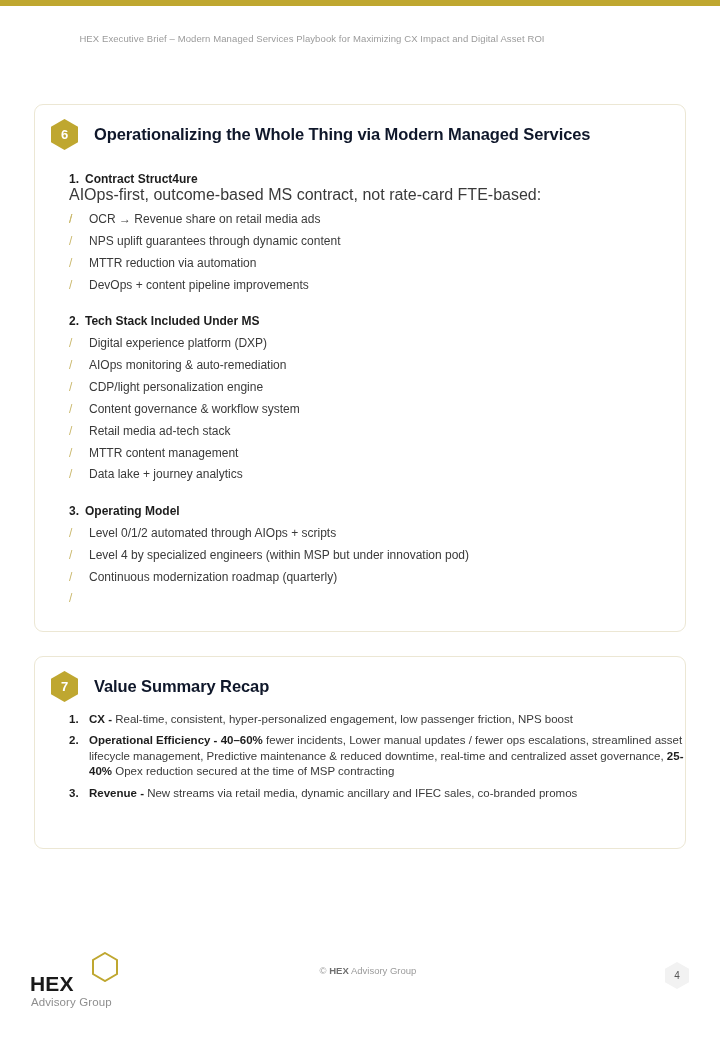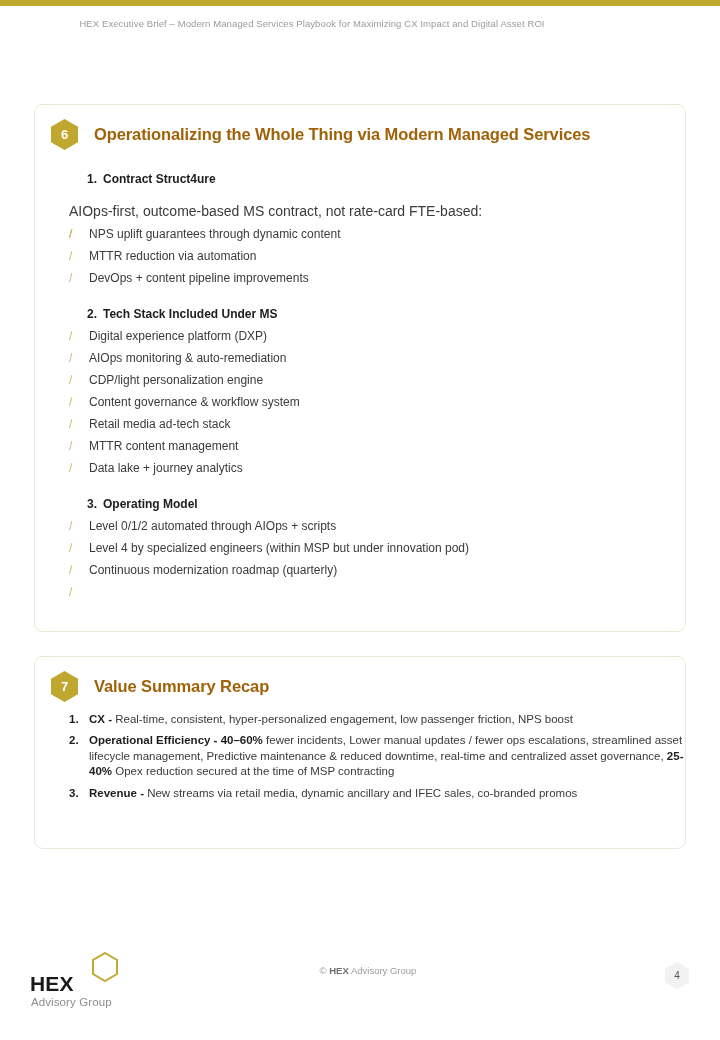--- a/index.html
+++ b/index.html
@@ -21,21 +21,21 @@
     position: absolute;
     top: 0; left: 0;
     width: 720px;
     height: 6px;
     background: #bfa730;
   }
 
   
   .running-header {
     position: absolute;
-    top: 18px;
+    top: 33px;
     left: 0;
     width: 624px;
     text-align: center;
     font-size: 9.5px;
     color: #9b9b9b;
     letter-spacing: 0.1px;
   }
 
   
   .page {
@@ -78,36 +78,36 @@
     color: #ffffff;
     font-size: 13px;
     font-weight: bold;
     flex: 0 0 auto;
   }
 
   .card-title {
     margin-left: 16px;
     font-size: 16.5px;
     font-weight: bold;
-    color: #a16207;
+    color: #0f172a;
     letter-spacing: -0.1px;
   }
 
   .sub-head {
     font-size: 12px;
     font-weight: bold;
     color: #1d1d1d;
-    margin: 22px 0 0 52px;
+    margin: 22px 0 0 34px;
   }
   .sub-head .num { display: inline-block; min-width: 16px; }
 
   .lead {
-    font-size: 14px;
-    color: #3a3a3a;
-    margin: 17px 0 0 34px;
+    font-size: 16px;
+    color: #3a3a3a;
+    margin: 0 0 0 34px;
   }
 
   ul.slash-list {
     list-style: none;
     margin: 8px 0 0 0;
     padding: 0;
   }
   ul.slash-list li {
     position: relative;
     font-size: 12px;
@@ -221,21 +221,21 @@
       <div class="hex-badge">6</div>
       <div class="card-title">Operationalizing the Whole Thing via Modern Managed Services</div>
     </div>
 
     <div class="sub-head">
       <span class="num">1.</span><span>Contract Struct4ure</span>
     </div>
     <div class="lead">AIOps-first, outcome-based MS contract, not rate-card FTE-based:</div>
     <ul class="slash-list">
       <li><span class="slash">/</span></li>
-      <li><span class="slash">/</span></li>
+      <li><span class="slash">/</span><span>OCR → Revenue share on retail media ads</span></li>
       <li><span class="slash">/</span><span>NPS uplift guarantees through dynamic content</span></li>
       <li><span class="slash">/</span><span>MTTR reduction via automation</span></li>
       <li><span class="slash">/</span><span>DevOps + content pipeline improvements</span></li>
     </ul>
 
     <div class="sub-head">
       <span class="num">2.</span><span>Tech Stack Included Under MS</span>
     </div>
     <ul class="slash-list">
       <li><span class="slash">/</span><span>Digital experience platform (DXP)</span></li>

